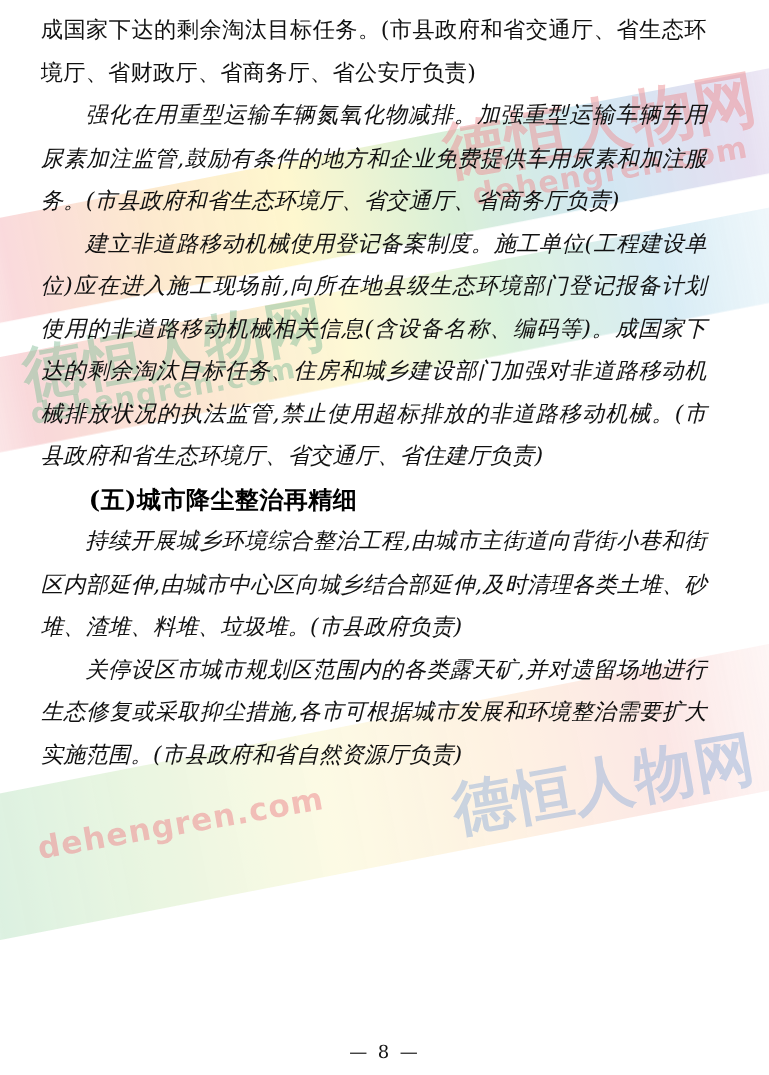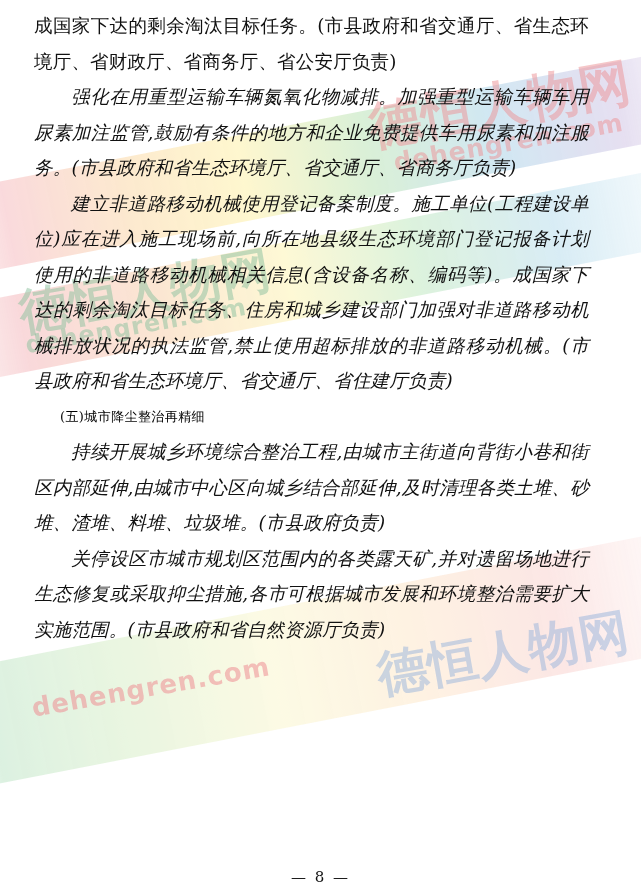--- a/index.html
+++ b/index.html
@@ -136,23 +136,23 @@
     text-align: justify;
     text-justify: inter-ideograph;
     letter-spacing: 0.2px;
   }
   p.indent {
     text-indent: 2em;
     font-style: italic;
   }
   p.heading {
     margin: 0;
-    font-size: 13px;
+    font-size: 20px;
     line-height: 35.5px;
-    font-weight: normal;
+    font-weight: bold;
     text-indent: 2em;
     color: #000000;
     letter-spacing: 0.4px;
   }
   .footer {
     position: absolute;
     bottom: 10px;
     left: 0;
     width: 100%;
     text-align: center;

